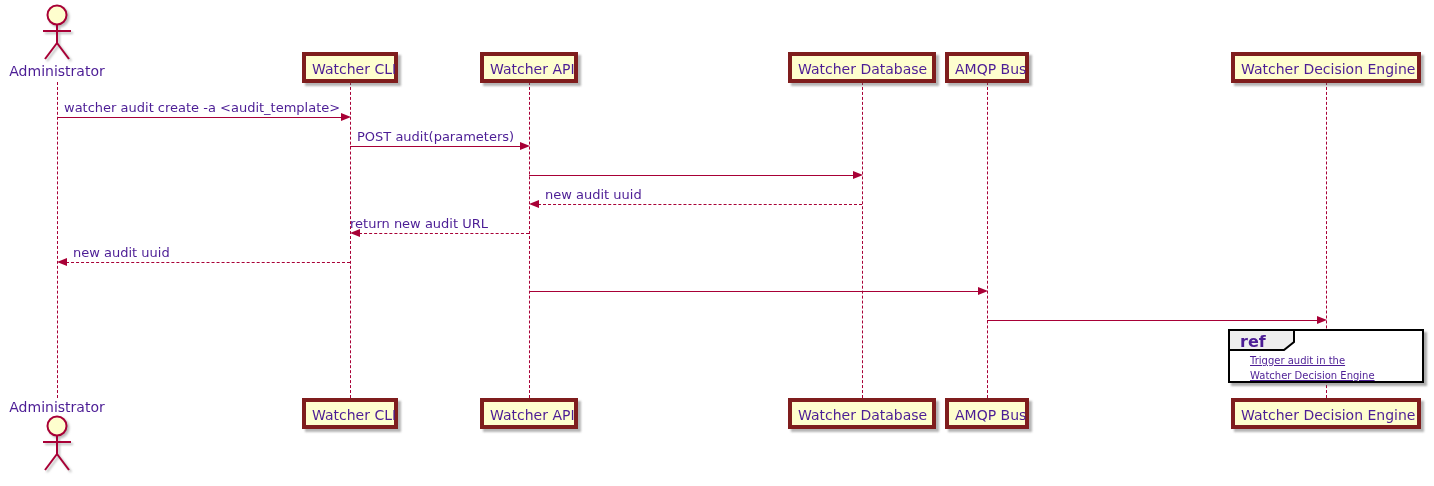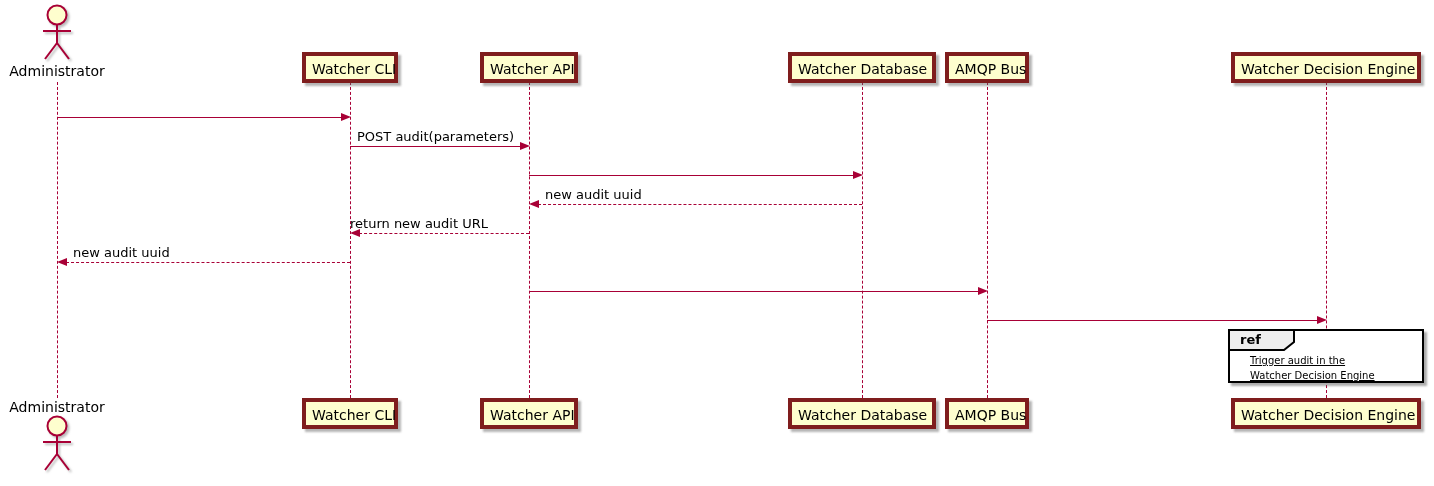--- a/index.html
+++ b/index.html
@@ -1,18 +1,18 @@
 <!DOCTYPE html>
 <html><head>
 <meta charset="utf-8">
 <style>
   html,body{margin:0;padding:0;background:#ffffff;}
   #canvas{
     position:relative;width:1434px;height:486px;background:#ffffff;overflow:hidden;
-    font-family:"DejaVu Sans","Liberation Sans",sans-serif;color:#000000;
+    font-family:"DejaVu Sans","Liberation Sans",sans-serif;color:#4c1d95;
   }
   .lifeline{
     position:absolute;top:82px;height:316px;width:0;
     border-left:1px dashed #A80036;z-index:1;
   }
   .participant{
     position:absolute;height:31px;box-sizing:border-box;
     background:#FEFECE;border:4px solid #7f1d1d;
     box-shadow:3px 3px 2px rgba(90,90,90,0.45);
     font-size:14px;line-height:27px;text-align:center;white-space:nowrap;
@@ -37,21 +37,21 @@
     border-top:4.5px solid transparent;border-bottom:4.5px solid transparent;
     border-right:10px solid #A80036;
   }
   .ref-box{
     position:absolute;left:1228px;top:329px;width:196px;height:54px;box-sizing:border-box;
     background:#ffffff;border:2px solid #000000;
     box-shadow:3px 3px 2px rgba(90,90,90,0.5);z-index:4;
   }
   .ref-tab{position:absolute;left:-2px;top:-2px;width:68px;height:22px;}
   .ref-tab-label{
-    position:absolute;left:10px;top:1px;font-size:13px;font-weight:bold;z-index:5;
+    position:absolute;left:10px;top:1px;font-size:16px;font-weight:bold;z-index:5;
   }
   .ref-body{
     position:absolute;left:20px;top:22px;font-size:10px;line-height:15px;white-space:nowrap;text-decoration:underline;
   }
 </style>
 </head>
 <body>
 
 <div id="canvas">
 
@@ -85,20 +85,21 @@
   <div class="participant" style="left:862px;top:52px;width:148px">Watcher Database</div>
   <div class="participant" style="left:987px;top:52px;width:84px">AMQP Bus</div>
   <div class="participant" style="left:1326px;top:52px;width:190px">Watcher Decision Engine</div>
 
   <div class="participant" style="left:350px;top:398px;width:96px">Watcher CLI</div>
   <div class="participant" style="left:529px;top:398px;width:98px">Watcher API</div>
   <div class="participant" style="left:862px;top:398px;width:148px">Watcher Database</div>
   <div class="participant" style="left:987px;top:398px;width:84px">AMQP Bus</div>
   <div class="participant" style="left:1326px;top:398px;width:190px">Watcher Decision Engine</div>
 
+  <div class="msg-label" style="left:64px;top:100px">watcher audit create -a &lt;audit_template&gt;</div>
   <div class="msg-line solid" style="left:57px;top:117px;width:284px"></div>
   <div class="arrow-right" style="left:341px;top:113px"></div>
 
   <div class="msg-label" style="left:357px;top:129px">POST audit(parameters)</div>
   <div class="msg-line solid" style="left:350px;top:146px;width:170px"></div>
   <div class="arrow-right" style="left:520px;top:142px"></div>
 
   <div class="msg-line solid" style="left:529px;top:175px;width:324px"></div>
   <div class="arrow-right" style="left:853px;top:171px"></div>
 

